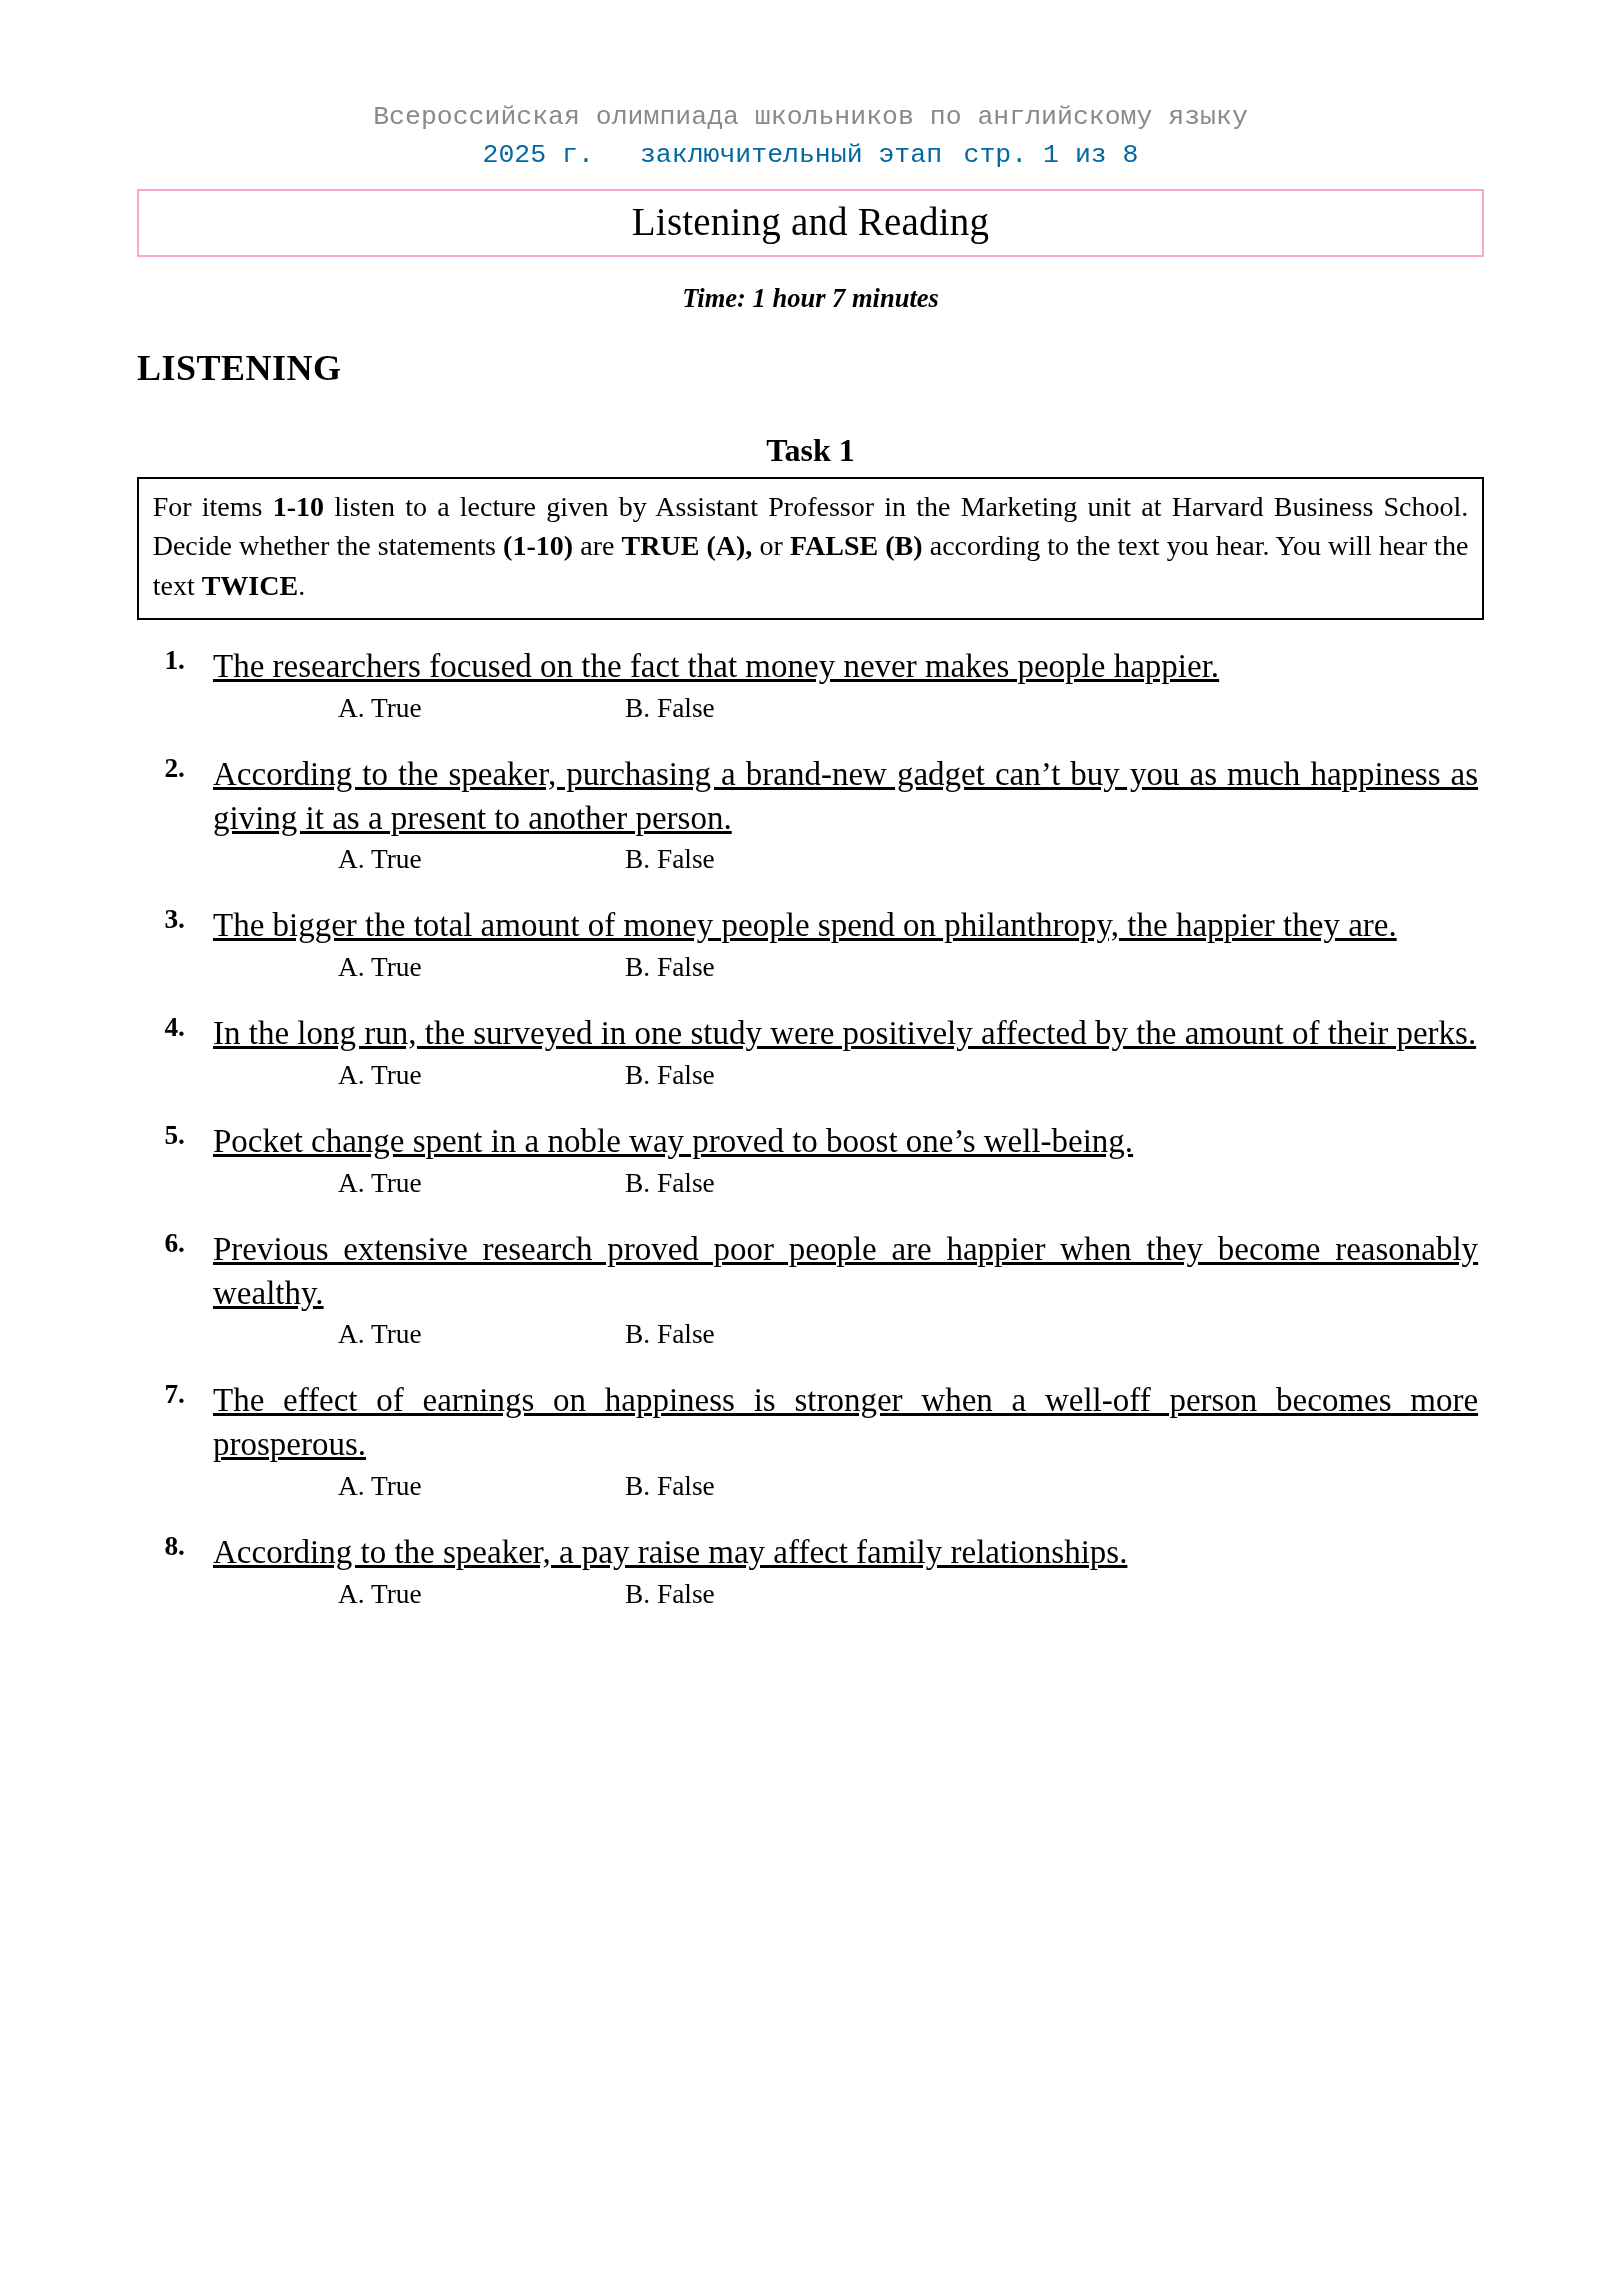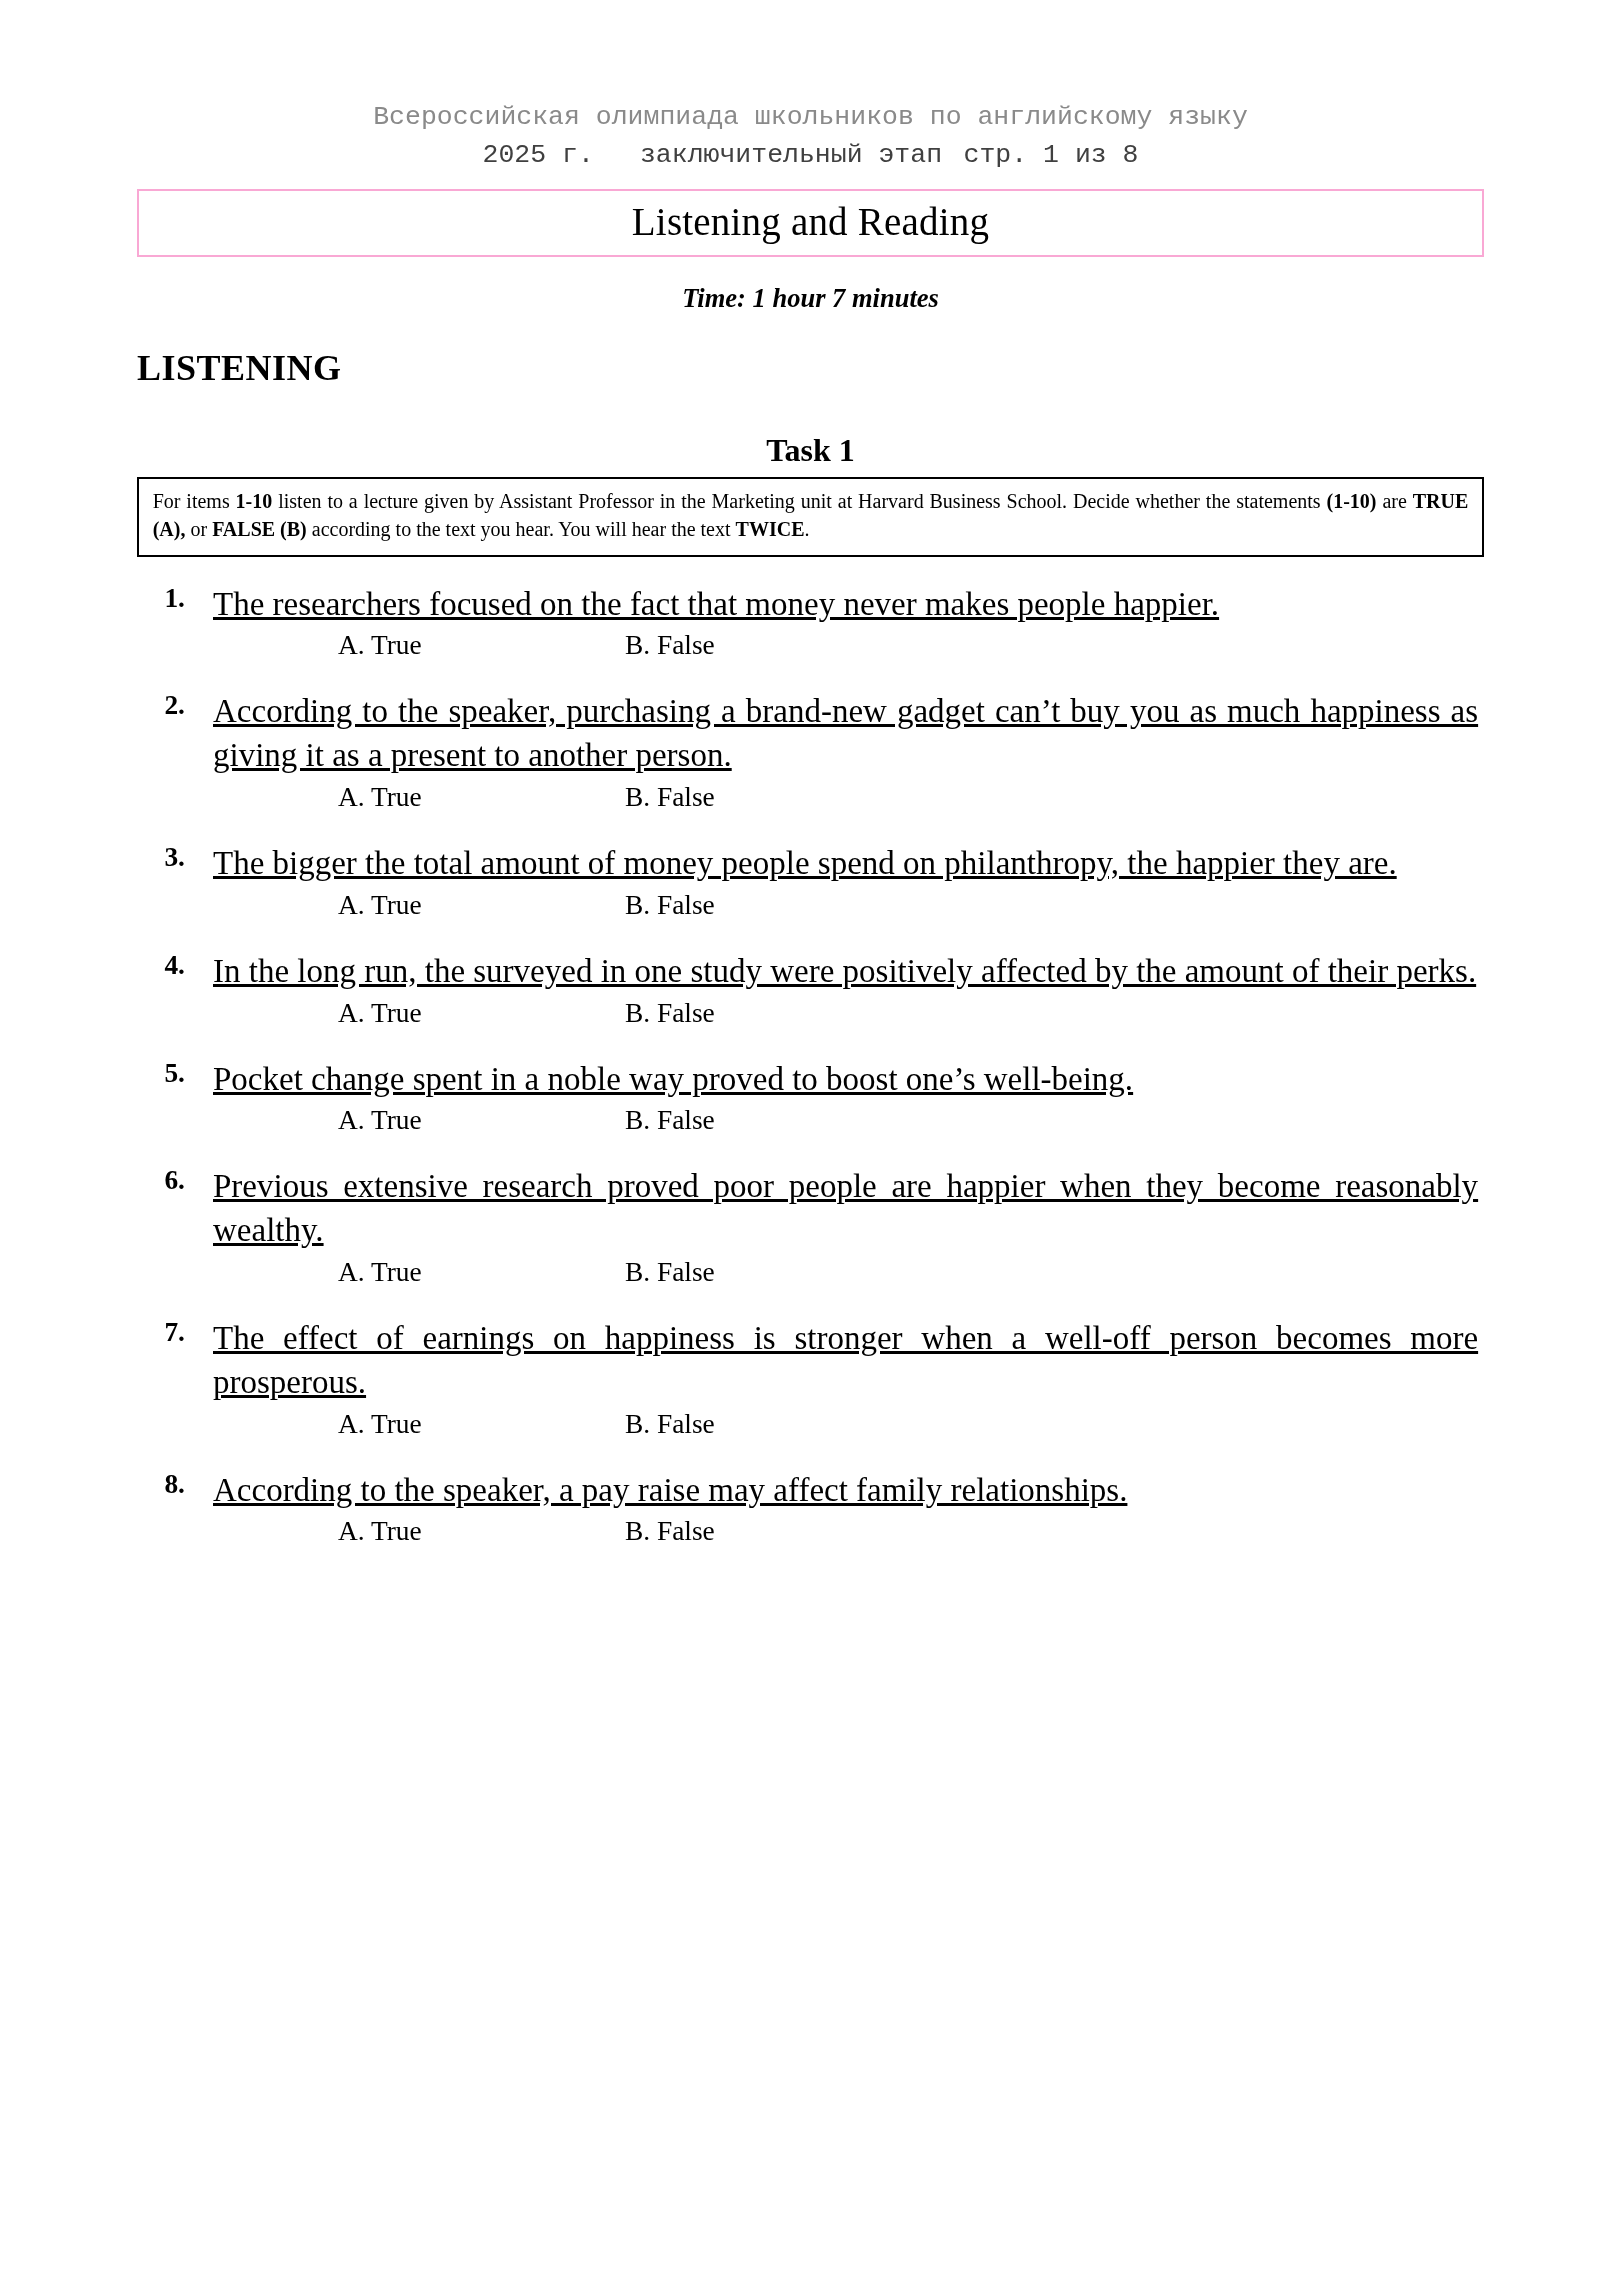--- a/index.html
+++ b/index.html
@@ -24,21 +24,21 @@
     color: #8a8a8a;
     font-size: 26.5px;
     line-height: 1.45;
     margin-bottom: 14px;
     font-family: Liberation Mono, monospace;
   }
   .header-line2 {
     display: flex;
     justify-content: center;
     gap: 0;
-    color: #404040;
+    color: #0369a1;
     font-size: 26.5px;
   }
   .hl2-a { min-width: 147px; text-align: left; }
   .hl2-b { min-width: 323px; text-align: center; }
   .hl2-c { min-width: 186px; text-align: right; }
 
   .title-box {
     border: 2px solid #f9a8d4;
     text-align: center;
     padding: 7.8px 0 11.8px 0;
@@ -63,21 +63,21 @@
   }
   .task-title {
     text-align: center;
     font-weight: bold;
     font-size: 32px;
     margin: 0 0 7.8px 0;
   }
   .rubric-box {
     border: 2px solid #000;
     padding: 7.8px 13.7px 11.8px 13.7px;
-    font-size: 20px;
+    font-size: 28px;
     line-height: 1.42;
     text-align: justify;
     text-justify: inter-word;
     margin-bottom: 25.5px;
   }
   .rubric-box b { font-weight: bold; }
 
   ol.questions {
     list-style: none;
     margin: 0;

